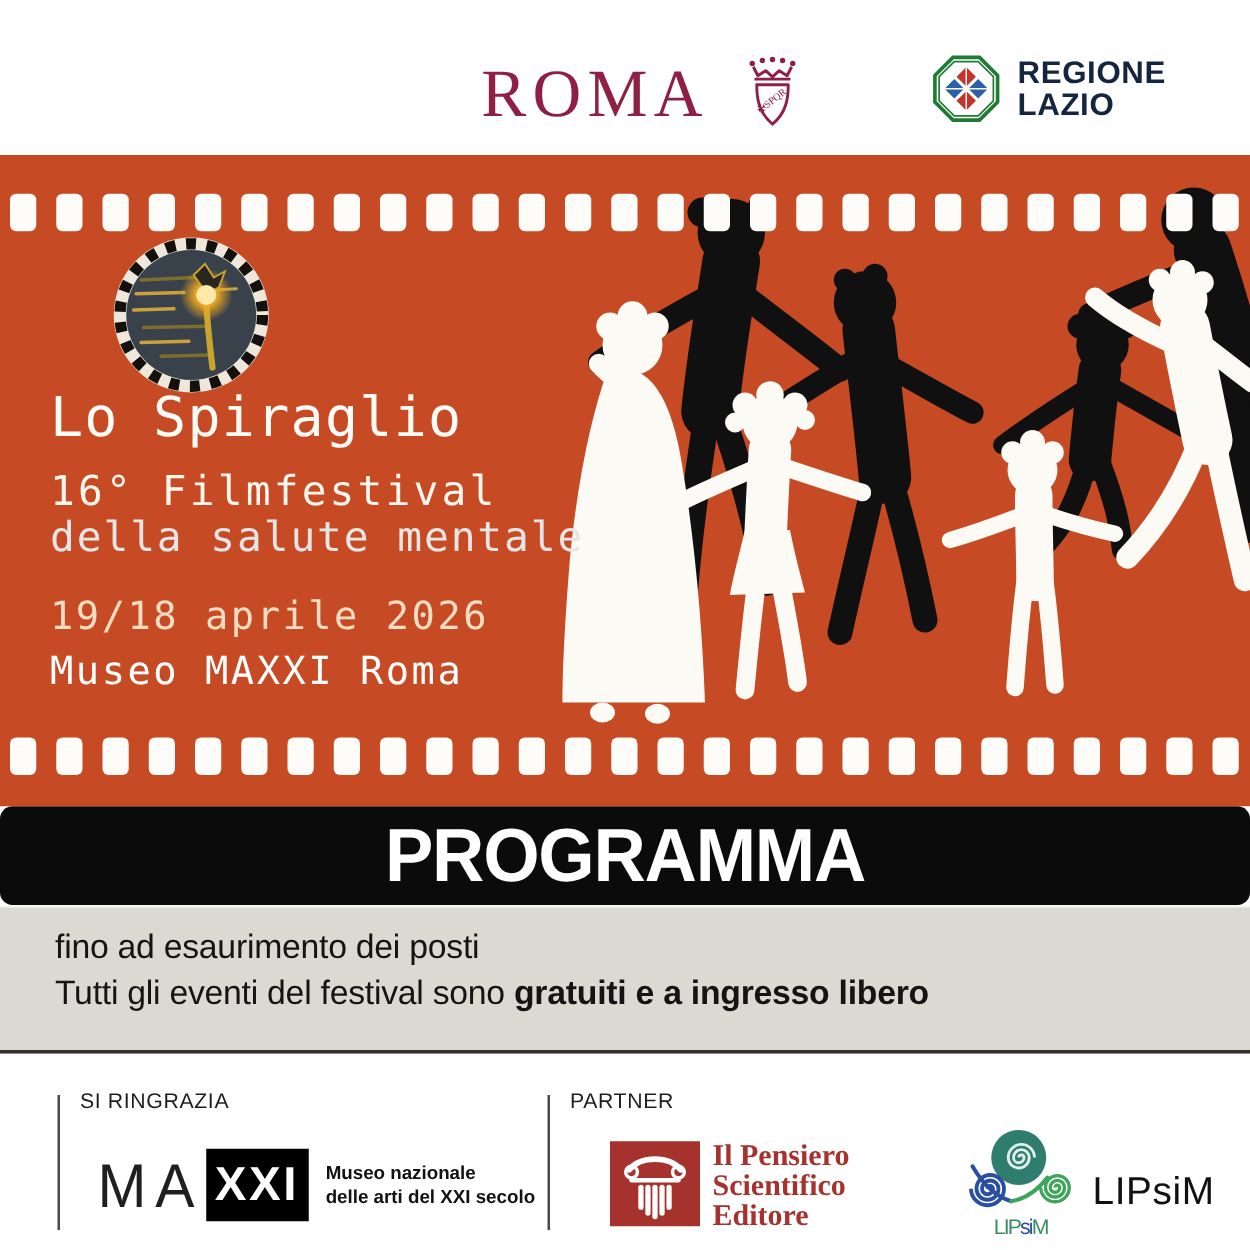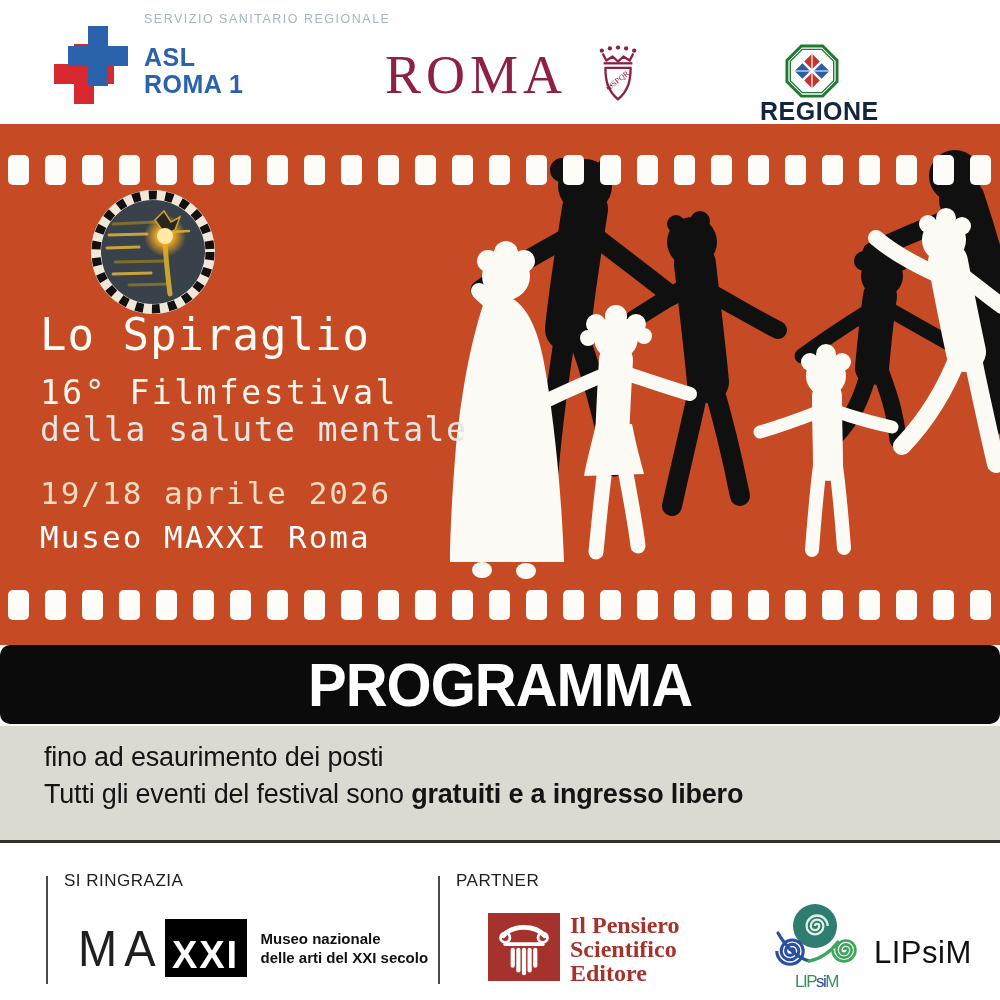--- a/index.html
+++ b/index.html
@@ -9,21 +9,21 @@
   
   .header{position:relative;height:124px;background:#fff;}
   .asl{position:absolute;left:52px;top:10px;display:flex;}
   .asl-cross{width:80px;height:92px;margin-top:10px;}
   .asl-texts{margin-left:12px;}
   .asl-super{font-size:12.5px;letter-spacing:1.5px;color:#a8b4c4;margin-top:2px;white-space:nowrap;}
   .asl-name{margin-top:18px;font-size:25px;line-height:27px;font-weight:600;color:#2a62ab;letter-spacing:.5px;}
   .roma{position:absolute;left:385px;top:48px;display:flex;align-items:flex-start;}
   .roma-word{font-family:"Liberation Serif",serif;font-size:54px;line-height:54px;color:#8e2143;letter-spacing:5px;font-weight:500;}
   .roma-crest{width:54px;height:62px;margin-left:24px;margin-top:-4px;}
-  .regione{position:absolute;left:746px;top:44px;display:flex;align-items:center;flex-direction:column;}
+  .regione{position:absolute;left:746px;top:44px;display:flex;align-items:center;}
   .regione-emblem{width:54px;height:54px;}
   .regione-name{margin-left:14px;font-size:25px;line-height:26px;font-weight:700;color:#14263e;letter-spacing:.5px;}
 
   
   .filmstrip{position:relative;height:521px;background:#c64a23;overflow:hidden;}
   .sprockets{position:absolute;left:0;width:100%;display:flex;gap:16px;padding-left:8px;box-sizing:border-box;}
   .sprockets.top{top:31px;}
   .sprockets.bottom{top:466px;}
   .sprockets i{display:block;flex:none;width:21px;height:30px;background:#fdfcf8;border-radius:5px;}
   .silhouettes{position:absolute;inset:0;}
@@ -48,50 +48,37 @@
   
   .footer{position:relative;height:170px;background:#fff;}
   .rule{position:absolute;top:33px;width:2px;height:108px;background:#4a4a4a;}
   .rule.thanks{left:46px;}
   .rule.partner{left:438px;}
   .flabel{position:absolute;top:28px;font-size:17px;font-weight:400;color:#1d1d1b;letter-spacing:.5px;}
   .flabel.thanks{left:64px;}
   .flabel.partner{left:456px;}
   .maxxi{position:absolute;left:78px;top:76px;display:flex;align-items:center;}
   .maxxi-ma{font-size:47px;color:#1f1f1f;letter-spacing:7px;font-weight:400;transform:scaleY(1.05);}
-  .maxxi-box{margin-left:2px;width:82px;height:58px;background:#000;display:flex;align-items:flex-end;justify-content:center;}
+  .maxxi-box{margin-left:2px;width:82px;height:58px;background:#000;display:flex;align-items:center;justify-content:center;}
   .maxxi-xxi{color:#fff;font-size:38px;font-weight:700;letter-spacing:2px;}
   .maxxi-cap{margin-left:14px;font-size:15px;font-weight:700;line-height:19px;color:#111;}
   .pensiero{position:absolute;left:488px;top:70px;display:flex;align-items:flex-start;}
   .pensiero-box{width:72px;height:68px;background:#a5322c;display:flex;align-items:center;justify-content:center;}
   .pensiero-text{margin-left:10px;font-family:"Liberation Serif",serif;font-size:24px;line-height:24px;font-weight:700;color:#a5322c;}
   .lipsim{position:absolute;left:762px;top:50px;}
   .lipsim-svg{width:106px;height:100px;}
   .lipsim-word{position:absolute;left:112px;top:42px;font-size:31px;color:#111;font-weight:500;letter-spacing:.5px;}
 </style>
 </head>
 <body>
 
 <div class="poster">
 
   <div class="header">
 
-    <div class="asl">
-      <svg class="asl-cross" viewBox="0 0 80 92">
-        <path d="M22,24 h20 v20 h20 v20 h-20 v20 h-20 v-20 h-20 v-20 h20 z" fill="#d7282f"></path>
-        <path d="M36,6 h20 v20 h20 v20 h-20 v20 h-20 v-20 h-20 v-20 h20 z" fill="#2a62ab"></path>
-      </svg>
-      <div class="asl-texts">
-        <div class="asl-super">SERVIZIO SANITARIO REGIONALE</div>
-        <div class="asl-name">
-          <div>ASL</div>
-          <div>ROMA 1</div>
-        </div>
-      </div>
-    </div>
 
     <div class="roma">
       <span class="roma-word">ROMA</span>
       <svg class="roma-crest" viewBox="0 0 60 66">
         <g fill="none" stroke="#8e2143" stroke-width="2.6" stroke-linejoin="round">
           <circle cx="12" cy="6" r="2.4" fill="#8e2143" stroke="none"></circle>
           <circle cx="21" cy="3.5" r="2.4" fill="#8e2143" stroke="none"></circle>
           <circle cx="30" cy="2.5" r="2.4" fill="#8e2143" stroke="none"></circle>
           <circle cx="39" cy="3.5" r="2.4" fill="#8e2143" stroke="none"></circle>
           <circle cx="48" cy="6" r="2.4" fill="#8e2143" stroke="none"></circle>

